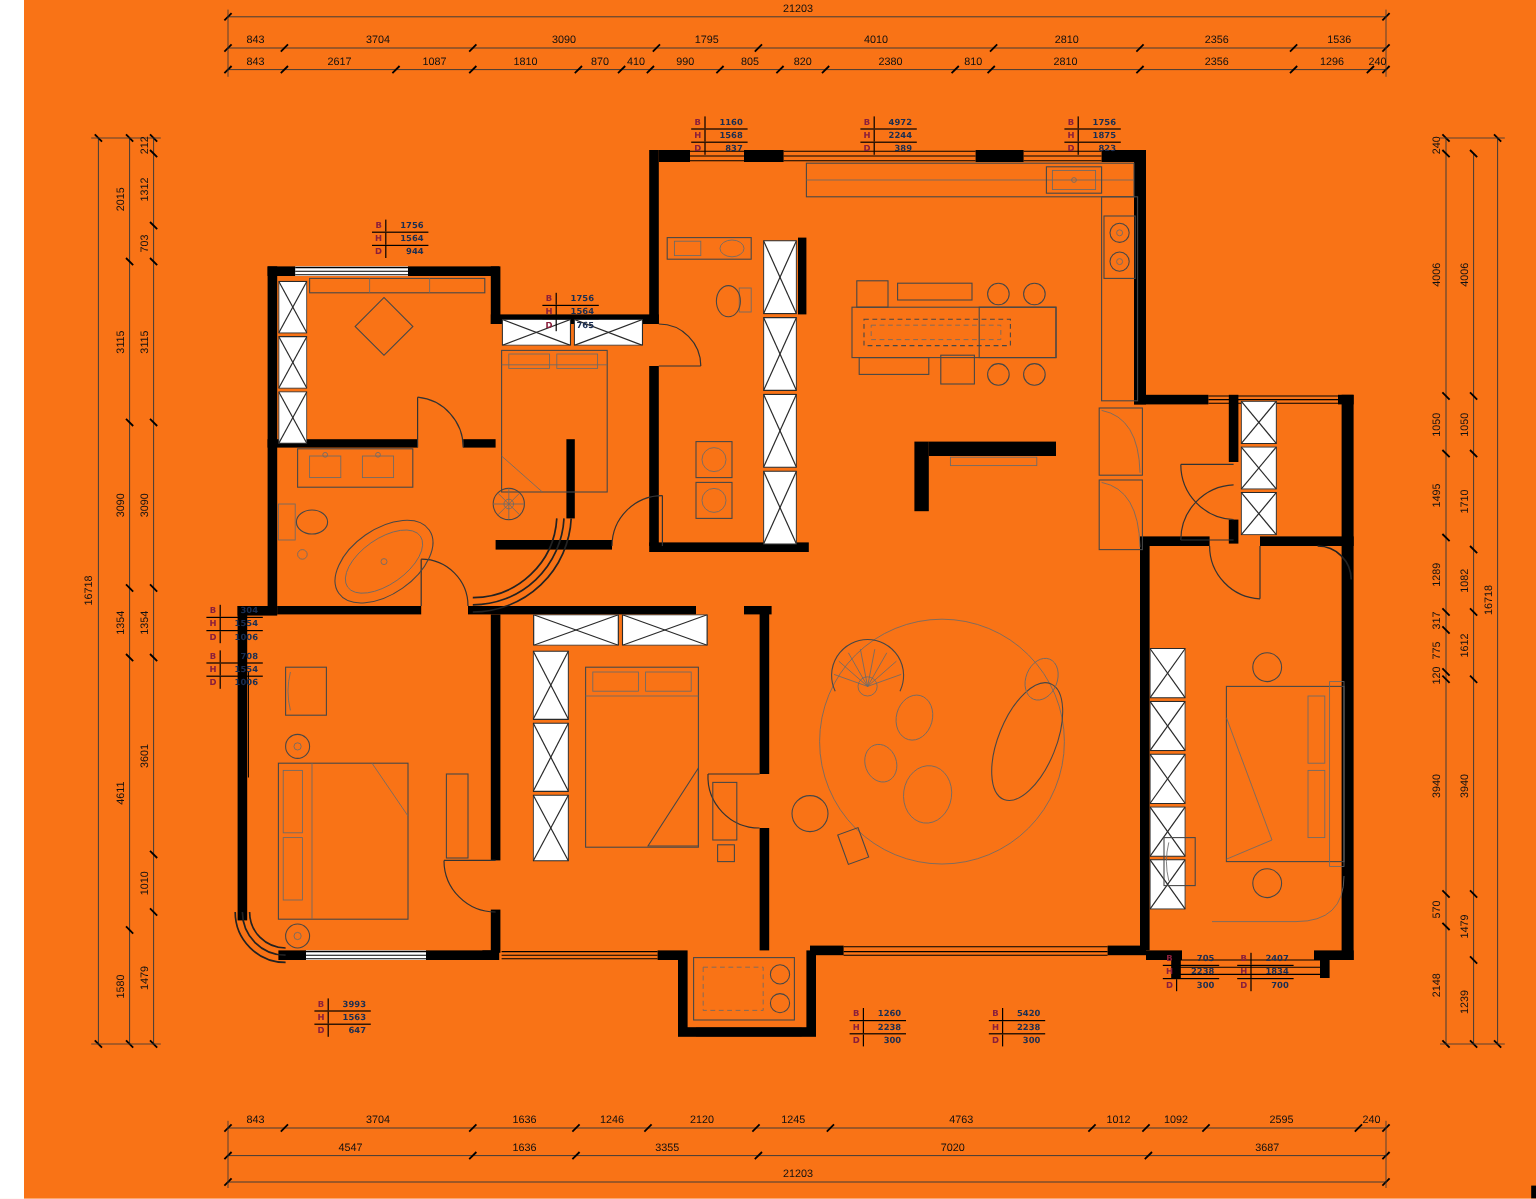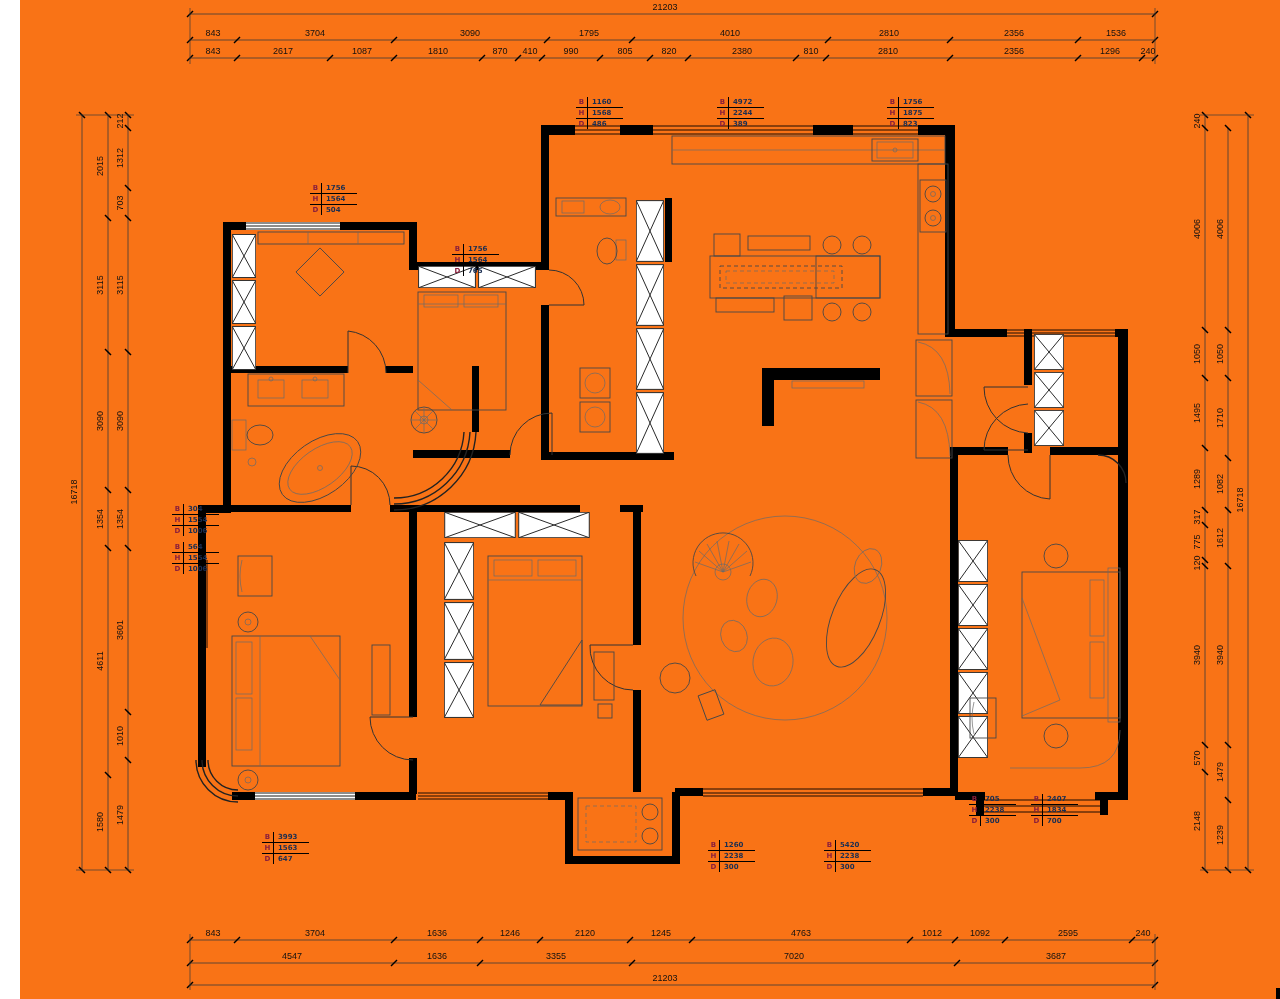--- a/index.html
+++ b/index.html
@@ -14,21 +14,21 @@
   .win rect{fill:#fff;stroke:none;}
   .furn{fill:none;stroke:#474747;stroke-width:.9;}
   .furnl{fill:none;stroke:#6a6a6a;stroke-width:.7;}
   .dash{stroke-dasharray:4 3;}
   .door{fill:none;stroke:#333;stroke-width:1;}
   .curve{fill:none;stroke:#222;stroke-width:1.4;}
   .ann{position:absolute;font-family:"DejaVu Sans",sans-serif;font-weight:bold;font-size:7px;line-height:10px;background:transparent;}
   .ar{display:flex;align-items:stretch;}
   .ar.b1,.ar.b2{border-bottom:1px solid #000;}
   .al{width:11px;text-align:center;color:var(--letter,#8a1f3c);border-right:1.2px solid #000;}
-  .av{padding:0 4px 0 4px;color:var(--value,#1a2e52);min-width:27px;}
+  .av{padding:0 4px 0 4px;color:var(--value,#1a2e52);min-width:27px;text-align:right;}
 </style>
 </head>
 <body>
 
 <div class="page">
 <svg width="1280" height="999" viewBox="0 0 1280 999">
   <defs>
     <marker id="tk" markerWidth="10" markerHeight="10" refX="5" refY="5" orient="auto" markerUnits="userSpaceOnUse">
       <path d="M2,8 L8,2" stroke="#000" stroke-width="1.5"></path>
     </marker>
@@ -494,21 +494,21 @@
     <div class="ar b1">
         <span class="al">B</span>
         <span class="av">1160</span>
       </div>
     <div class="ar b2">
         <span class="al">H</span>
         <span class="av">1568</span>
       </div>
     <div class="ar">
         <span class="al">D</span>
-        <span class="av">486</span>
+        <span class="av">837</span>
       </div>
   </div>
   <div class="ann" style="left:697px;top:97px">
     <div class="ar b1">
         <span class="al">B</span>
         <span class="av">4972</span>
       </div>
     <div class="ar b2">
         <span class="al">H</span>
         <span class="av">2244</span>
@@ -536,21 +536,21 @@
     <div class="ar b1">
         <span class="al">B</span>
         <span class="av">1756</span>
       </div>
     <div class="ar b2">
         <span class="al">H</span>
         <span class="av">1564</span>
       </div>
     <div class="ar">
         <span class="al">D</span>
-        <span class="av">504</span>
+        <span class="av">944</span>
       </div>
   </div>
   <div class="ann" style="left:432px;top:244px">
     <div class="ar b1">
         <span class="al">B</span>
         <span class="av">1756</span>
       </div>
     <div class="ar b2">
         <span class="al">H</span>
         <span class="av">1564</span>
@@ -570,21 +570,21 @@
         <span class="av">1554</span>
       </div>
     <div class="ar">
         <span class="al">D</span>
         <span class="av">1006</span>
       </div>
   </div>
   <div class="ann" style="left:152px;top:542px">
     <div class="ar b1">
         <span class="al">B</span>
-        <span class="av">564</span>
+        <span class="av">708</span>
       </div>
     <div class="ar b2">
         <span class="al">H</span>
         <span class="av">1554</span>
       </div>
     <div class="ar">
         <span class="al">D</span>
         <span class="av">1006</span>
       </div>
   </div>

